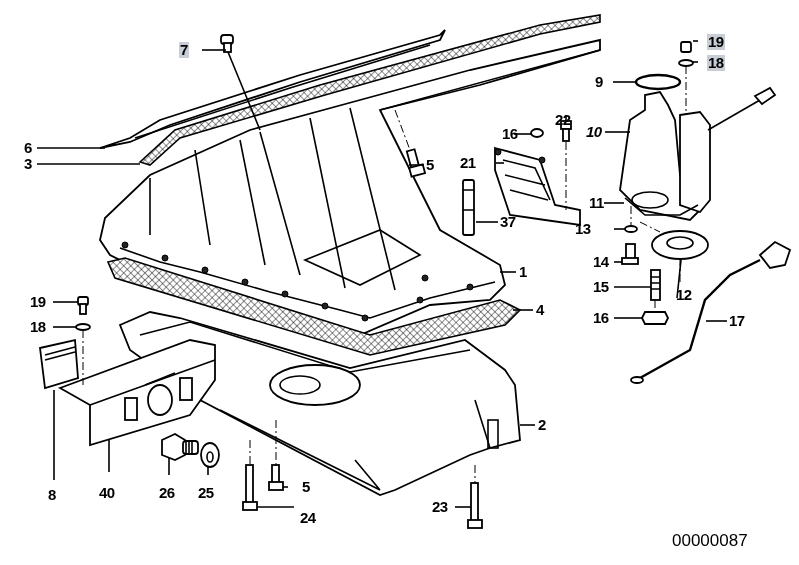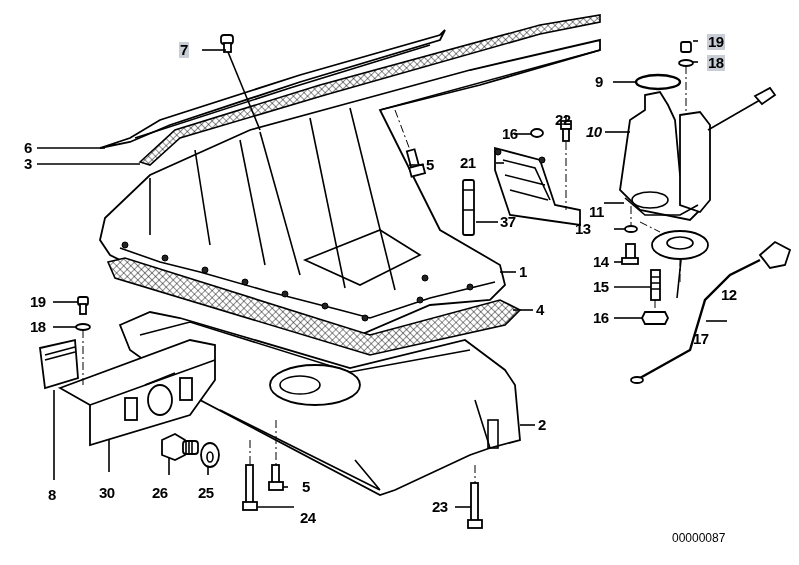--- a/index.html
+++ b/index.html
@@ -2,21 +2,21 @@
 <html><head>
 <meta charset="utf-8">
 <style>
   html, body { margin: 0; padding: 0; background: #ffffff; }
   body { width: 799px; height: 565px; position: relative; overflow: hidden;
          font-family: "Liberation Sans", sans-serif; }
   #diagram { position: absolute; left: 0; top: 0; width: 799px; height: 565px; }
   .callout { position: absolute; font-weight: bold; font-size: 15px; color: #000;
              line-height: 16px; letter-spacing: -0.5px; }
   .callout.hl { background: #c9ced6; padding: 0 1px; }
-  .ref-code { position: absolute; left: 672px; top: 531px; font-size: 12px; color: #000;
+  .ref-code { position: absolute; left: 672px; top: 531px; font-size: 17px; color: #000;
               font-family: "Liberation Sans", sans-serif; letter-spacing: 0px; }
   svg .ln { stroke: #000; fill: none; stroke-width: 1.6; }
   svg .th { stroke: #000; fill: none; stroke-width: 2.4; }
   svg .lead { stroke: #000; stroke-width: 1.6; fill: none; }
   svg .dash { stroke: #000; stroke-width: 1; fill: none; stroke-dasharray: 8 3 2 3; }
   svg .part { fill: #fff; stroke: #000; stroke-width: 1.8; }
   svg .hatch { fill: url(#mesh); stroke: #000; stroke-width: 1.6; }
   svg .dark { fill: #222; stroke: #000; stroke-width: 1; }
 </style>
 </head>
@@ -229,33 +229,33 @@
 <span class="callout hl" style="left:707px;top:55px;">18</span>
 <span class="callout" style="left:595px;top:74px;">9</span>
 <span class="callout" style="left:586px;top:124px;font-style:italic;">10</span>
 <span class="callout" style="left:555px;top:112px;">22</span>
 <span class="callout" style="left:502px;top:126px;">16</span>
 <span class="callout" style="left:460px;top:155px;">21</span>
 <span class="callout" style="left:426px;top:157px;">5</span>
 <span class="callout" style="left:24px;top:140px;">6</span>
 <span class="callout" style="left:24px;top:156px;">3</span>
 <span class="callout" style="left:500px;top:214px;">37</span>
-<span class="callout" style="left:589px;top:195px;margin-top:9px;">11</span>
+<span class="callout" style="left:589px;top:195px;">11</span>
 <span class="callout" style="left:575px;top:221px;">13</span>
 <span class="callout" style="left:593px;top:254px;">14</span>
-<span class="callout" style="left:676px;top:287px;margin-left:45px;">12</span>
+<span class="callout" style="left:676px;top:287px;">12</span>
 <span class="callout" style="left:593px;top:279px;">15</span>
 <span class="callout" style="left:593px;top:310px;">16</span>
-<span class="callout" style="left:693px;top:313px;margin-top:18px;">17</span>
+<span class="callout" style="left:729px;top:313px;">17</span>
 <span class="callout" style="left:519px;top:264px;">1</span>
 <span class="callout" style="left:536px;top:302px;">4</span>
 <span class="callout" style="left:30px;top:294px;">19</span>
 <span class="callout" style="left:30px;top:319px;">18</span>
 <span class="callout" style="left:538px;top:417px;">2</span>
 <span class="callout" style="left:48px;top:487px;">8</span>
-<span class="callout" style="left:99px;top:485px;">30</span>
-<span class="callout" style="left:152px;top:485px;">26</span>
+<span class="callout" style="left:99px;top:485px;">40</span>
+<span class="callout" style="left:159px;top:485px;">26</span>
 <span class="callout" style="left:198px;top:485px;">25</span>
 <span class="callout" style="left:302px;top:479px;">5</span>
 <span class="callout" style="left:300px;top:510px;">24</span>
 <span class="callout" style="left:432px;top:499px;">23</span>
 
 <span class="ref-code">00000087</span>
 
 </body></html>

